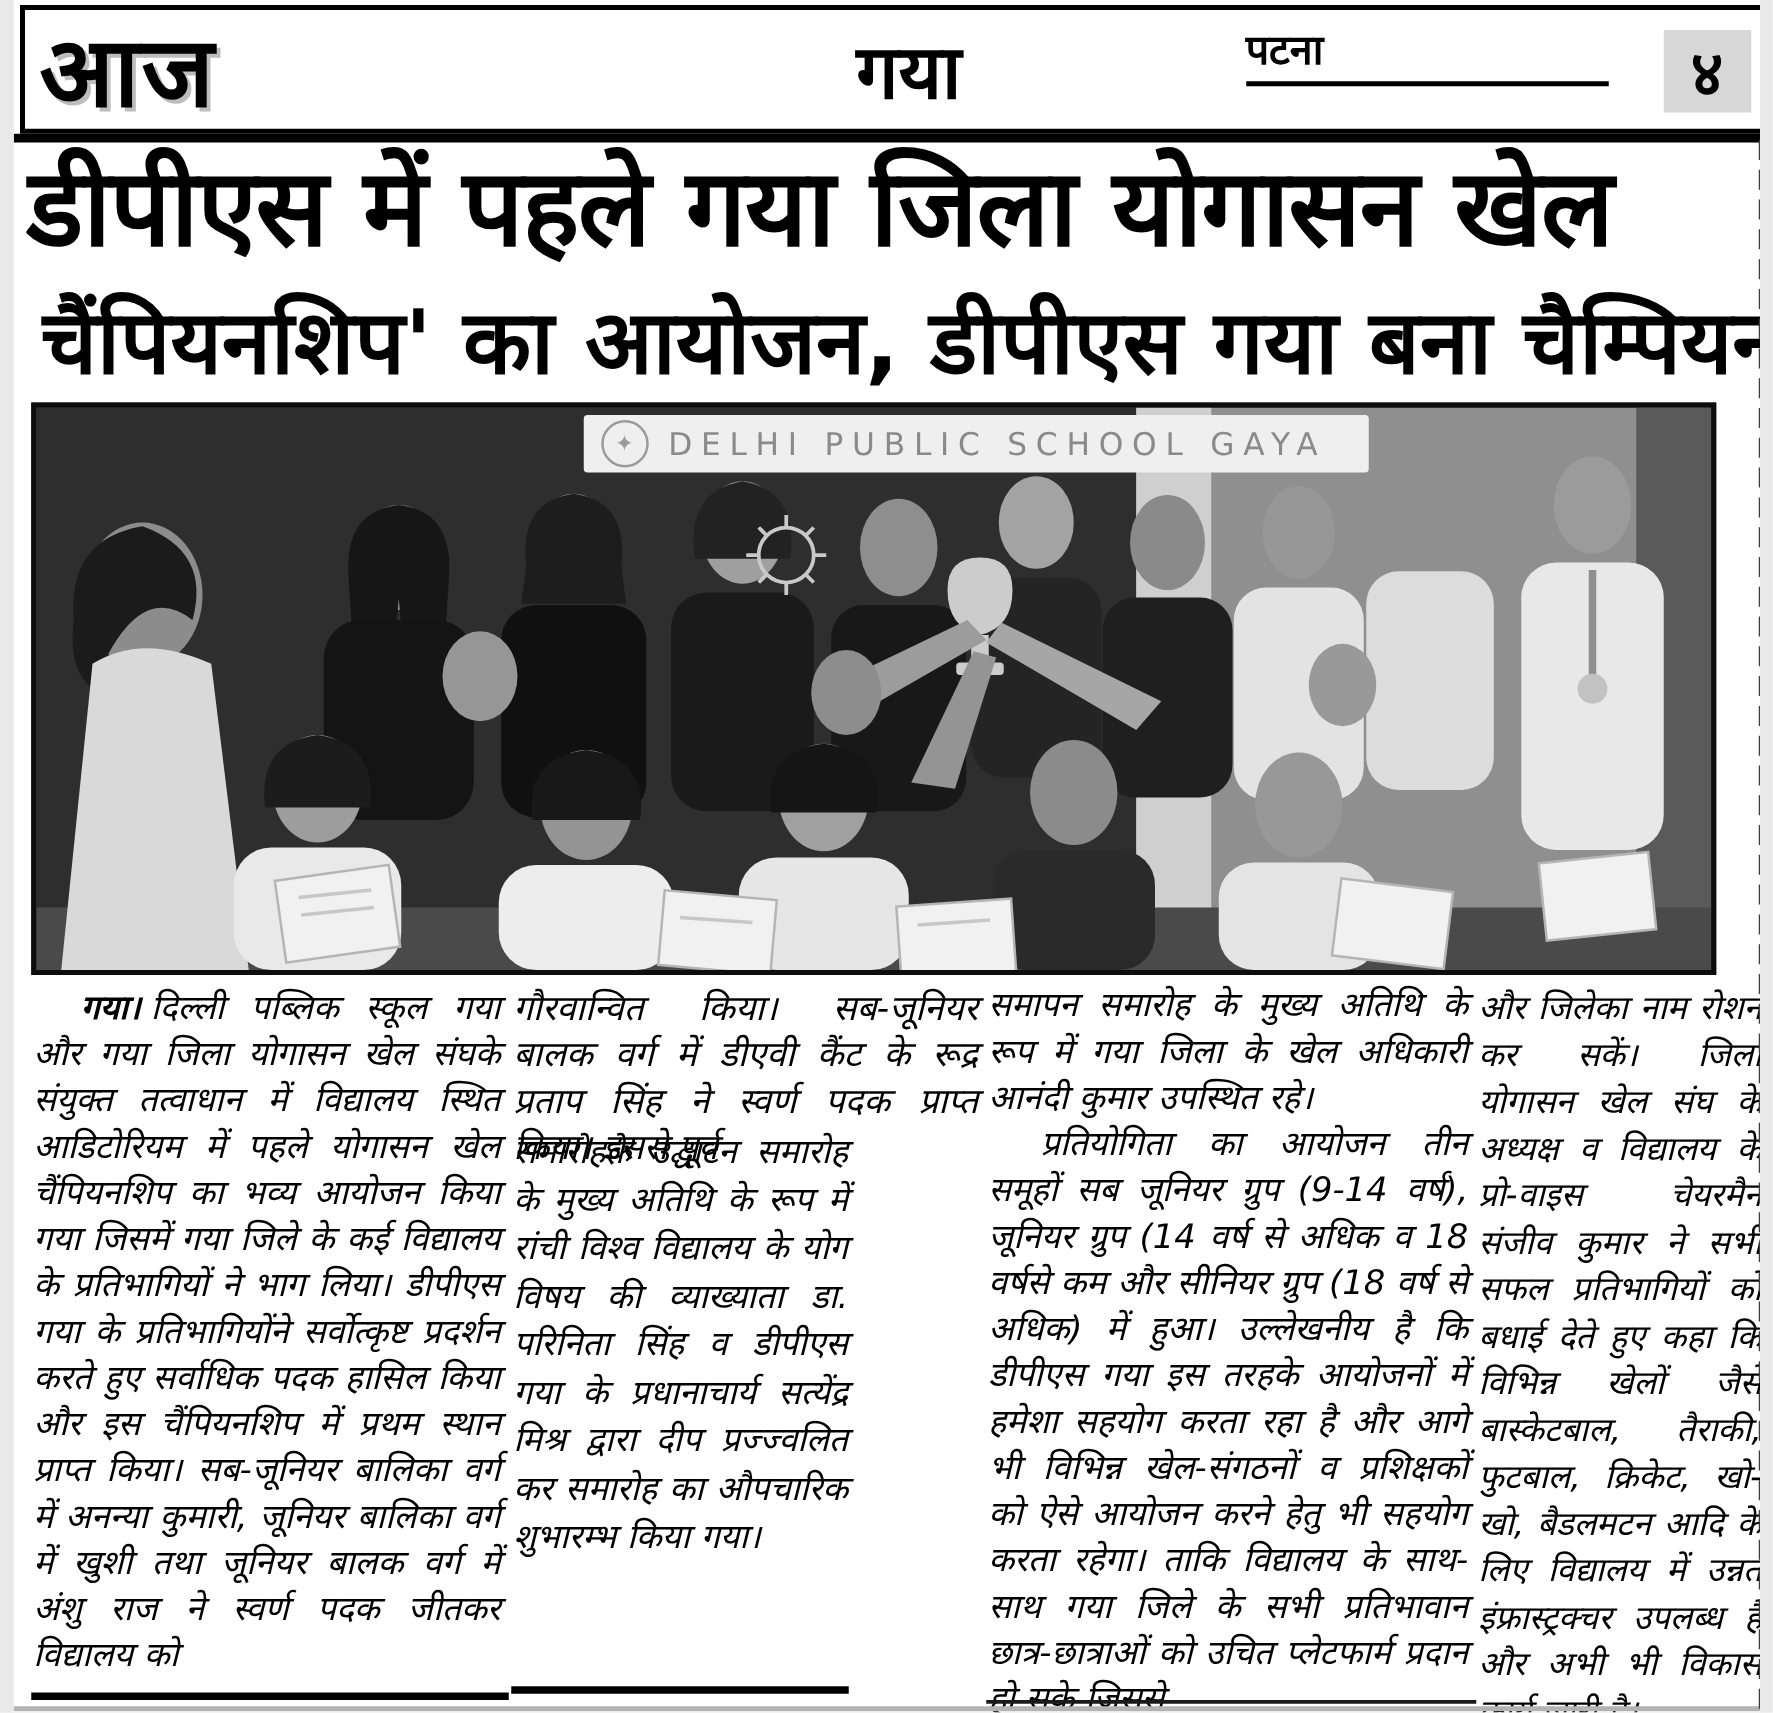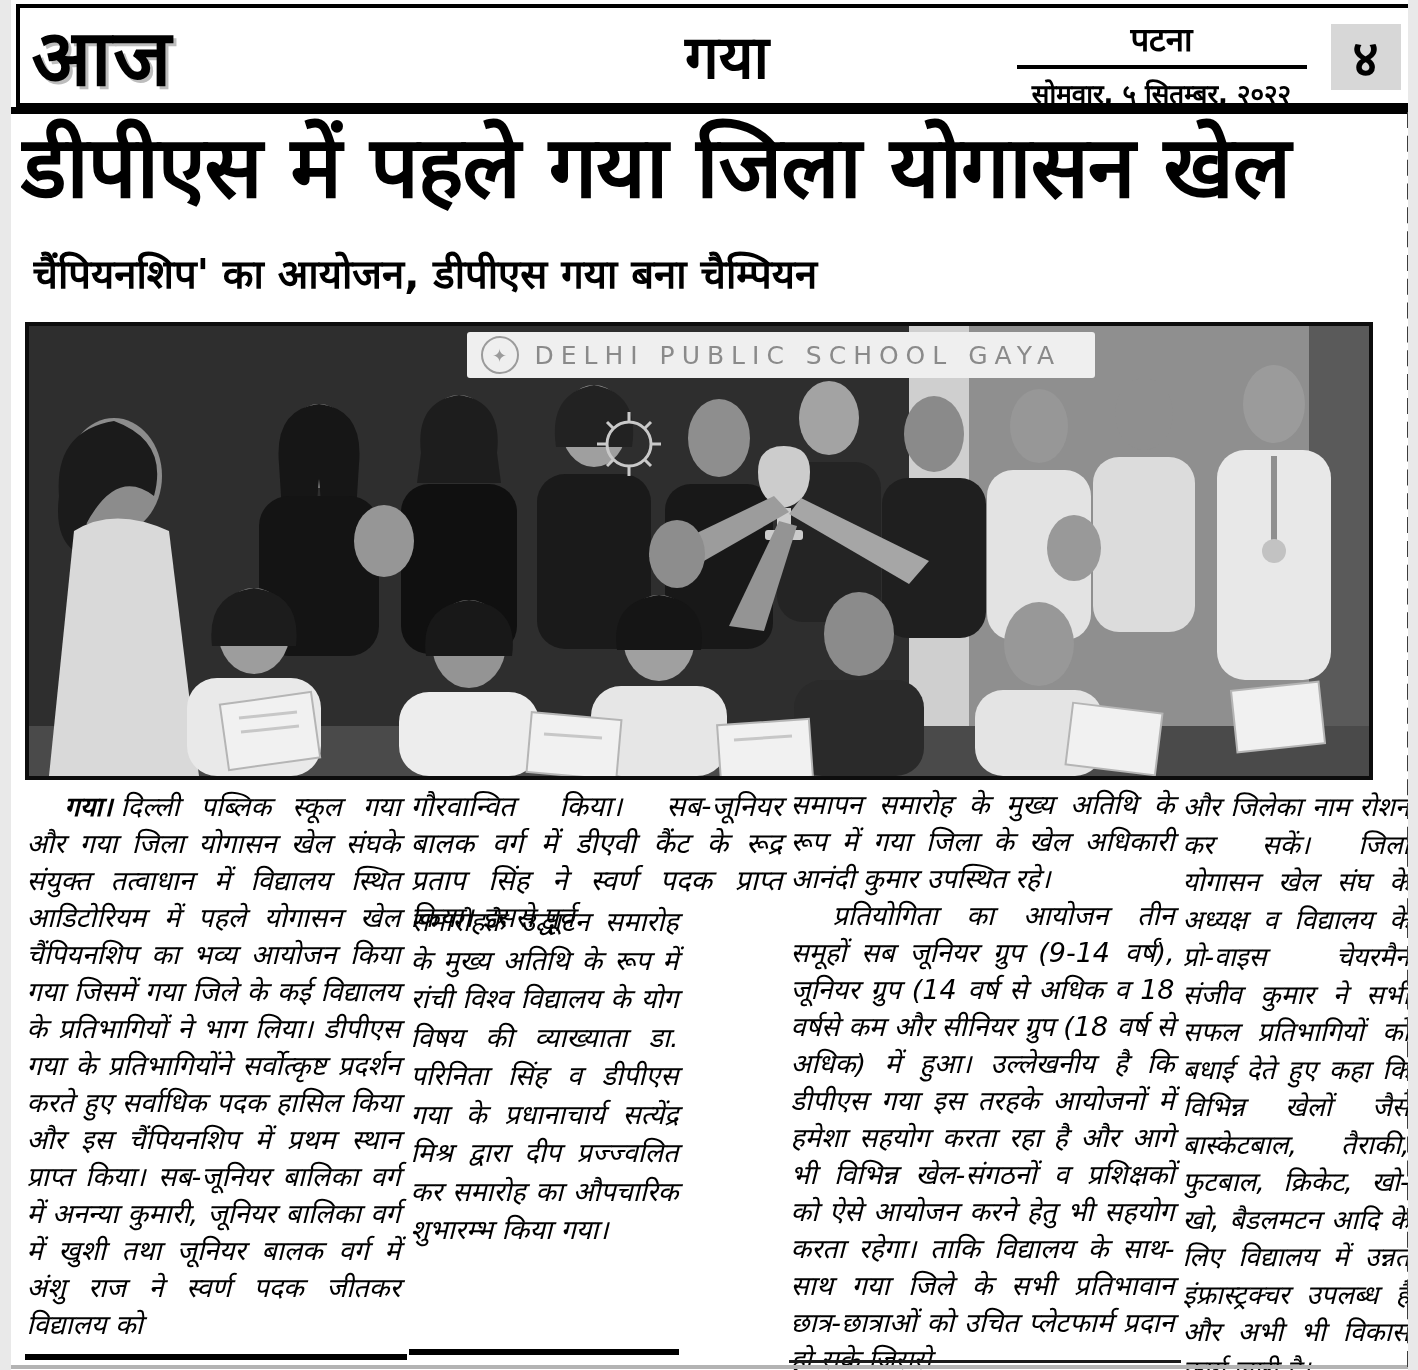--- a/index.html
+++ b/index.html
@@ -16,39 +16,39 @@
   }
   .masthead-bottom-bar { position:absolute; left:0px; top:107px; width:1412px; height:7px; background:#000; }
   .logo {
     position:absolute; left:12px; top:-6px; font-size:78px; font-weight:900;
     letter-spacing:2px; color:#000; text-shadow:3px 3px 0 #bdbdbd;
   }
   .section-title {
     position:absolute; left:16px; right:0; top:6px; text-align:center;
     font-size:60px; font-weight:800;
   }
-  .edition-block { position:absolute; right:112px; top:8px; width:290px; text-align:center; }
+  .edition-block { position:absolute; right:132px; top:8px; width:290px; text-align:left; }
   .edition-name { font-size:33px; font-weight:800; }
   .edition-rule { height:4px; background:#000; margin:4px 0 6px 0; }
   .edition-date { font-size:26px; font-weight:700; }
   .page-number-box {
     position:absolute; right:18px; top:16px; width:70px; height:66px;
     background:#d7d7d7; display:flex; align-items:center; justify-content:center;
     font-size:50px; font-weight:900;
   }
 
   
   .headline {
     position:absolute; left:10px; top:108px; width:1404px; height:118px;
     font-size:86px; font-weight:900; letter-spacing:-1px; line-height:118px;
     white-space:nowrap; overflow:hidden;
   }
   .subheadline {
     position:absolute; left:22px; top:232px; width:1380px; height:86px;
-    font-size:40px; font-weight:800; line-height:84px; white-space:nowrap; overflow:hidden;
+    font-size:71px; font-weight:800; line-height:84px; white-space:nowrap; overflow:hidden;
   }
 
   
   .photo {
     position:absolute; left:14px; top:322px; width:1340px; height:450px;
     border:4px solid #0d0d0d; background:#3a3a3a; overflow:hidden;
   }
   .photo svg { position:absolute; left:0; top:0; }
   .photo-banner {
     position:absolute; left:438px; top:6px; width:628px; height:46px;
@@ -91,21 +91,20 @@
 <body>
 
 <div class="page">
 
   <div class="masthead">
     <div class="logo">आज</div>
     <div class="section-title">गया</div>
     <div class="edition-block">
       <div class="edition-name">पटना</div>
       <div class="edition-rule"></div>
-      <div class="edition-date">सोमवार, ५ सितम्बर, २०२२</div>
     </div>
     <div class="page-number-box">४</div>
   </div>
   <div class="masthead-bottom-bar"></div>
 
   <div class="headline">डीपीएस  में पहले गया जिला योगासन खेल</div>
   <div class="subheadline">चैंपियनशिप' का आयोजन, डीपीएस गया बना चैम्पियन</div>
 
   <div class="photo">
     <svg width="1340" height="450" viewBox="0 0 1340 450">

